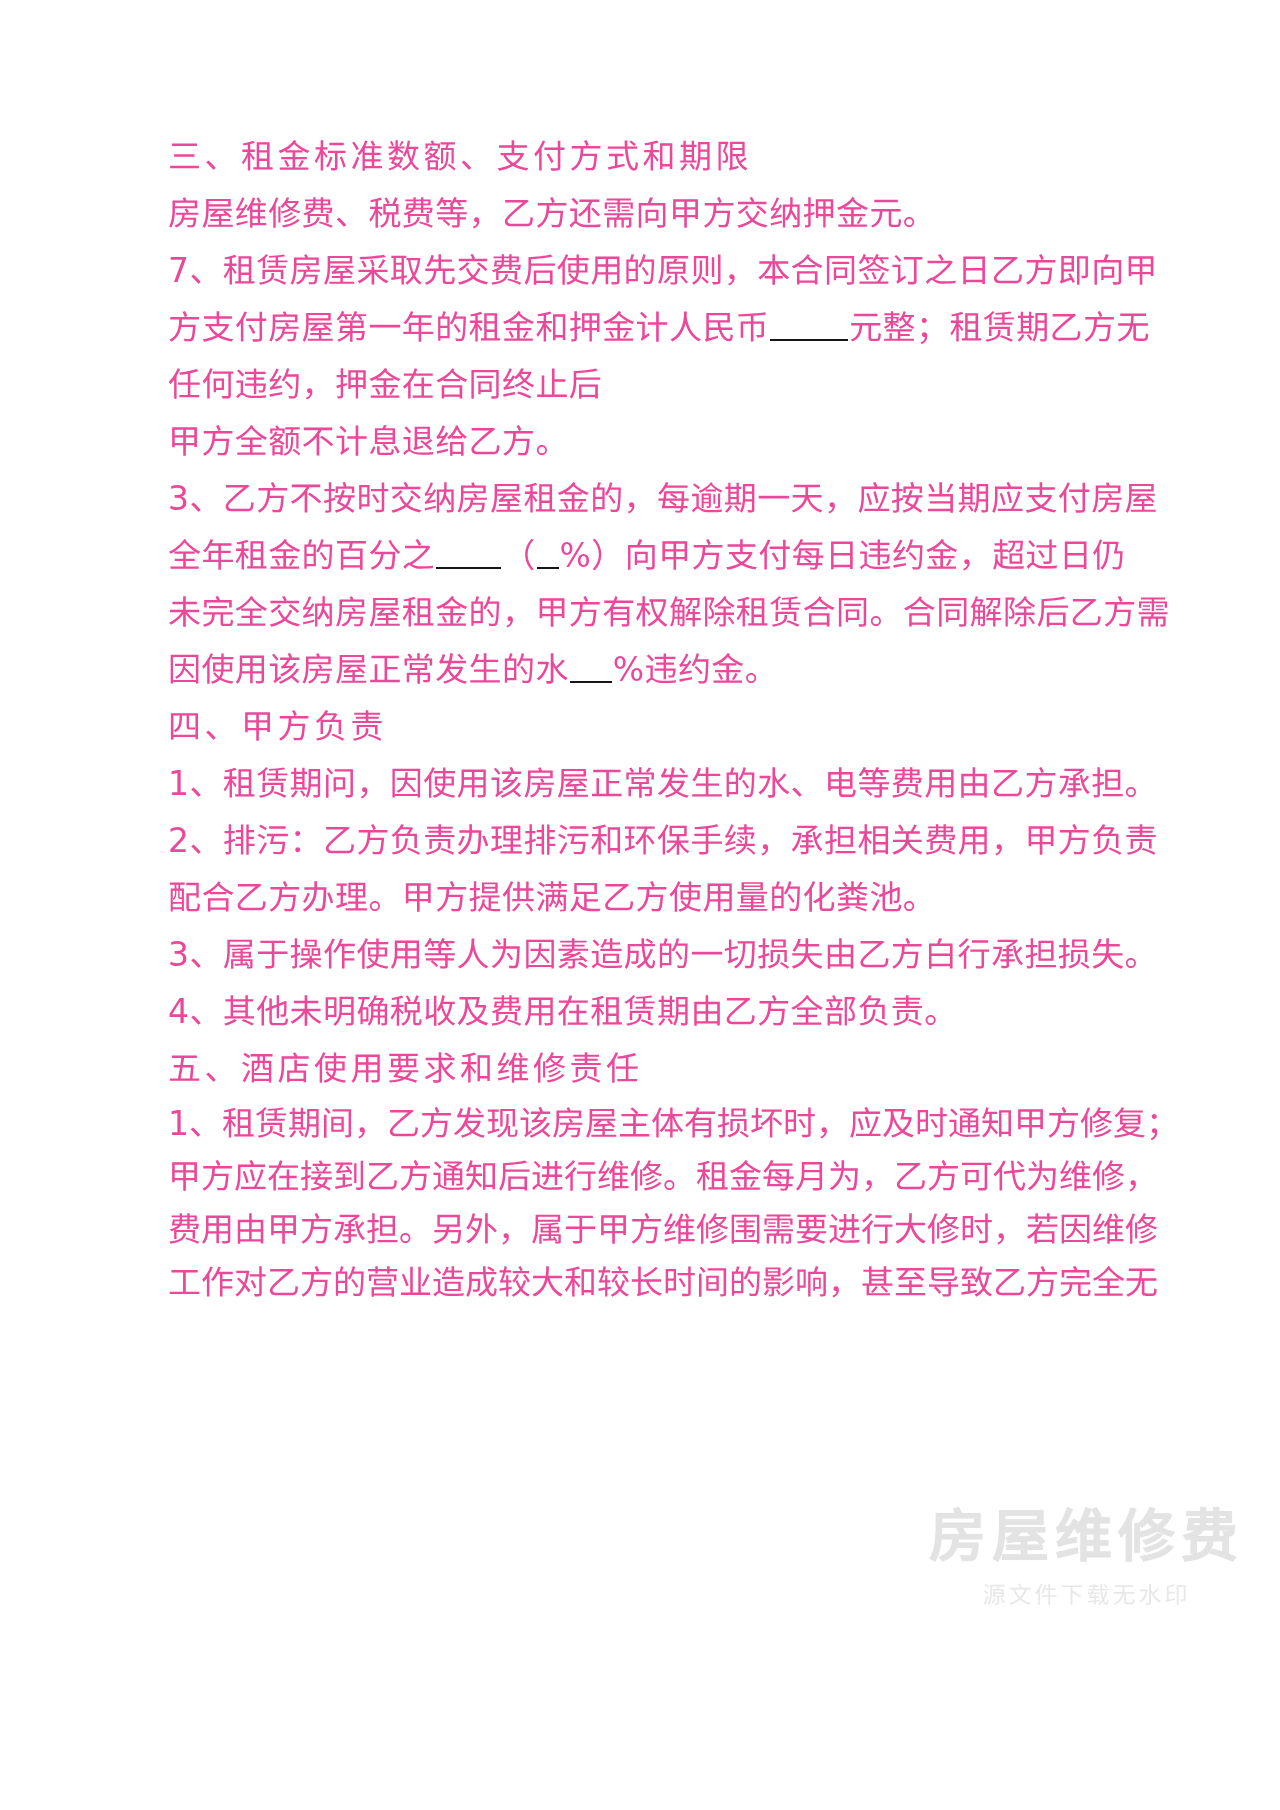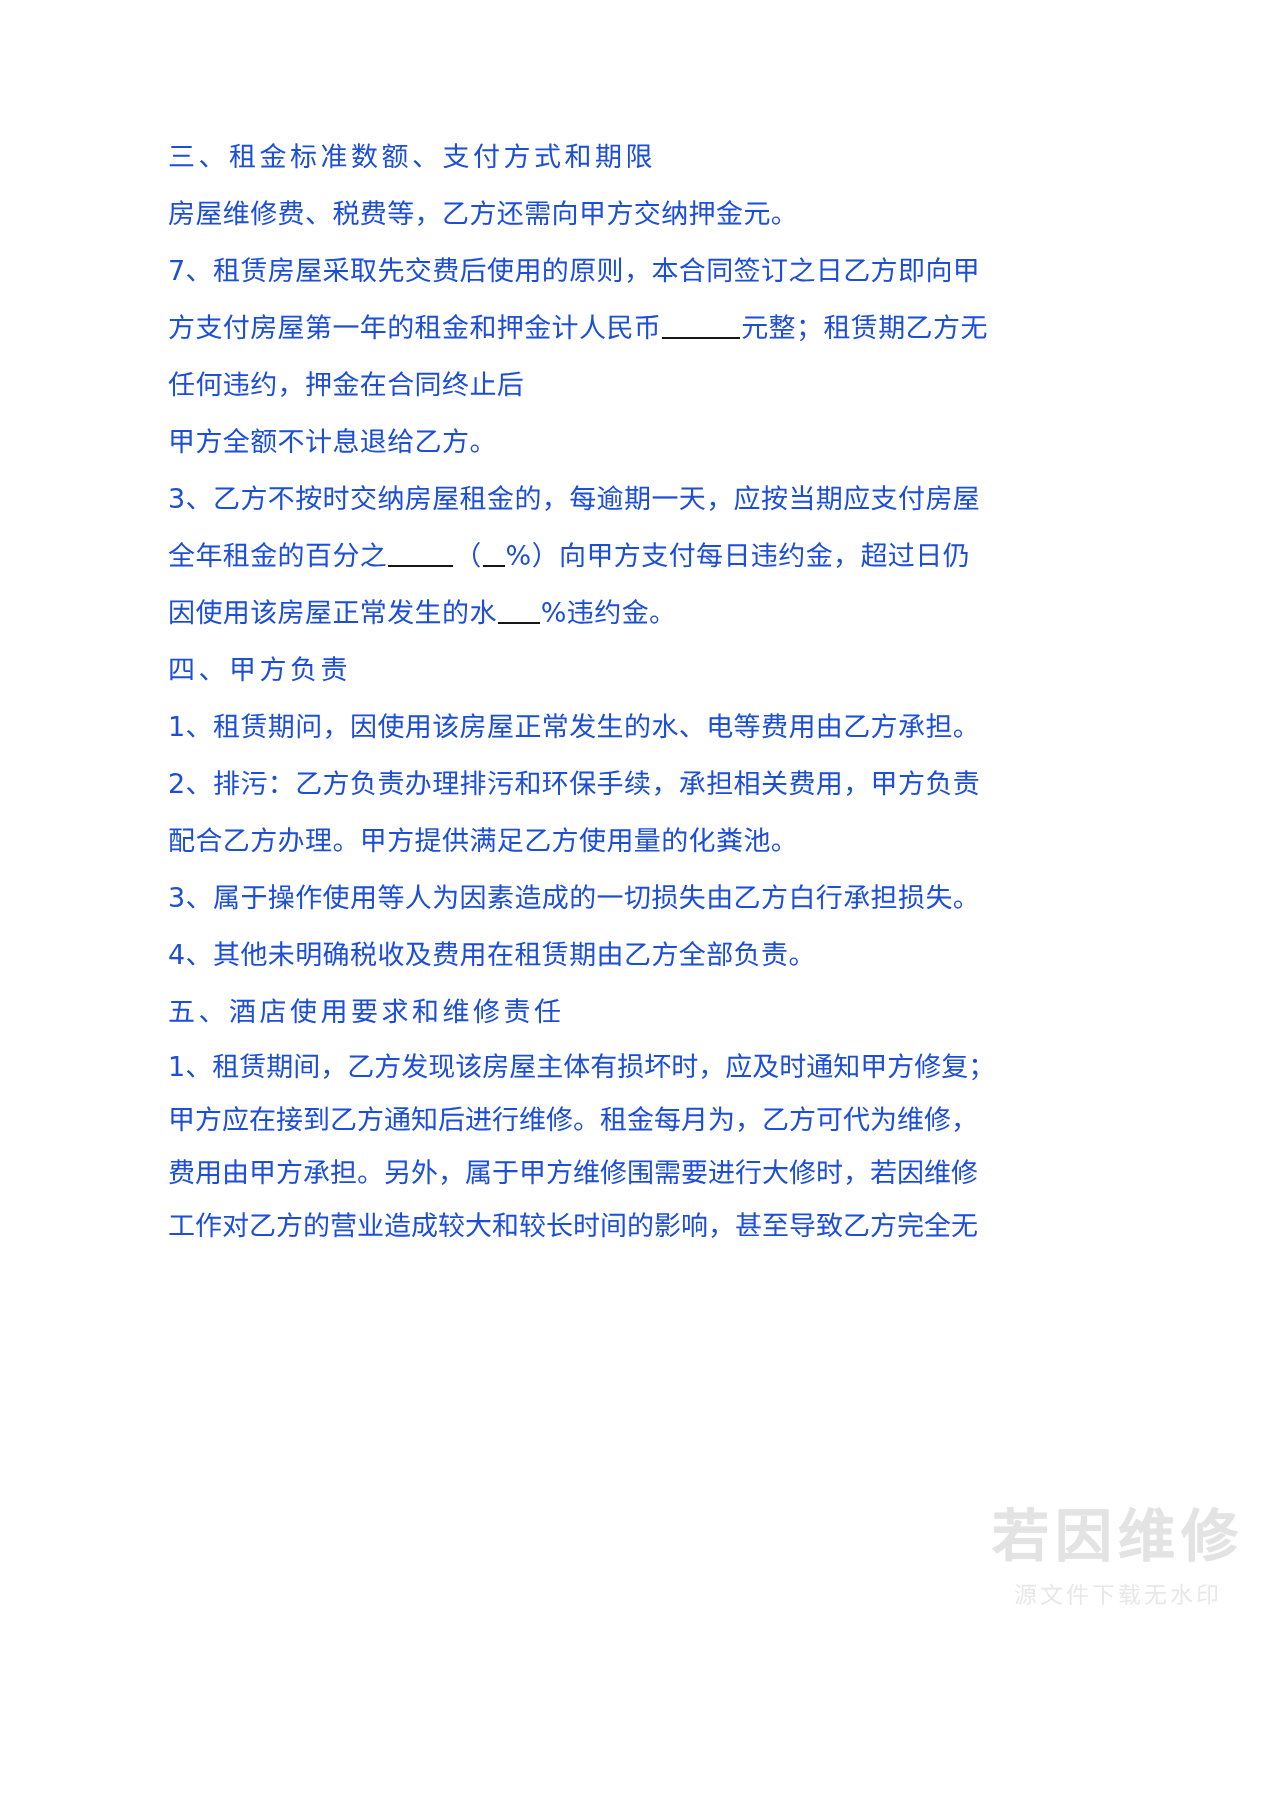--- a/index.html
+++ b/index.html
@@ -18,22 +18,22 @@
 
   
   #doc {
     position: absolute;
     left: 168px;
     top: 128px;
     width: 790px;
   }
 
   .para {
-    color: #1d4ed8;
-    font-size: 27px;
+    color: #ec4899;
+    font-size: 33px;
     line-height: 57px;
     letter-spacing: 0.4px;
     white-space: nowrap;
     font-weight: 400;
   }
 
   
   .para.heading {
     letter-spacing: 3.5px;
   }
@@ -91,32 +91,33 @@
 
   <div id="doc">
       <div class="para heading"><span>三、租金标准数额、支付方式和期限</span></div>
       <div class="para"><span>房屋维修费、税费等，乙方还需向甲方交纳押金元。</span></div>
       <div class="para"><span>7、租赁房屋采取先交费后使用的原则，本合同签订之日乙方即向甲</span></div>
       <div class="para"><span>方支付房屋第一年的租金和押金计人民币</span><span class="blank w4"></span><span>元整；租赁期乙方无</span></div>
       <div class="para"><span>任何违约，押金在合同终止后</span></div>
       <div class="para"><span>甲方全额不计息退给乙方。</span></div>
       <div class="para"><span>3、乙方不按时交纳房屋租金的，每逾期一天，应按当期应支付房屋</span></div>
       <div class="para"><span>全年租金的百分之</span><span class="blank w5"></span><span>（</span><span class="blank w2"></span><span>%）向甲方支付每日违约金，超过日仍</span></div>
+      <div class="para"><span>未完全交纳房屋租金的，甲方有权解除租赁合同。合同解除后乙方需</span></div>
       <div class="para"><span>因使用该房屋正常发生的水</span><span class="blank w6"></span><span>%违约金。</span></div>
       <div class="para heading"><span>四、甲方负责</span></div>
       <div class="para"><span>1、租赁期问，因使用该房屋正常发生的水、电等费用由乙方承担。</span></div>
       <div class="para"><span>2、排污：乙方负责办理排污和环保手续，承担相关费用，甲方负责</span></div>
       <div class="para"><span>配合乙方办理。甲方提供满足乙方使用量的化粪池。</span></div>
       <div class="para"><span>3、属于操作使用等人为因素造成的一切损失由乙方白行承担损失。</span></div>
       <div class="para"><span>4、其他未明确税收及费用在租赁期由乙方全部负责。</span></div>
       <div class="para heading"><span>五、酒店使用要求和维修责任</span></div>
       <div class="para tight"><span>1、租赁期间，乙方发现该房屋主体有损坏时，应及时通知甲方修复；</span></div>
       <div class="para tight"><span>甲方应在接到乙方通知后进行维修。租金每月为，乙方可代为维修，</span></div>
       <div class="para tight"><span>费用由甲方承担。另外，属于甲方维修围需要进行大修时，若因维修</span></div>
       <div class="para tight"><span>工作对乙方的营业造成较大和较长时间的影响，甚至导致乙方完全无</span></div>
     </div>
 
   <div id="watermark">
-    <div id="wm-main">若因维修</div>
+    <div id="wm-main">房屋维修费</div>
     <div id="wm-sub">源文件下载无水印</div>
   </div>
 
 </div>
 
 </body></html>

